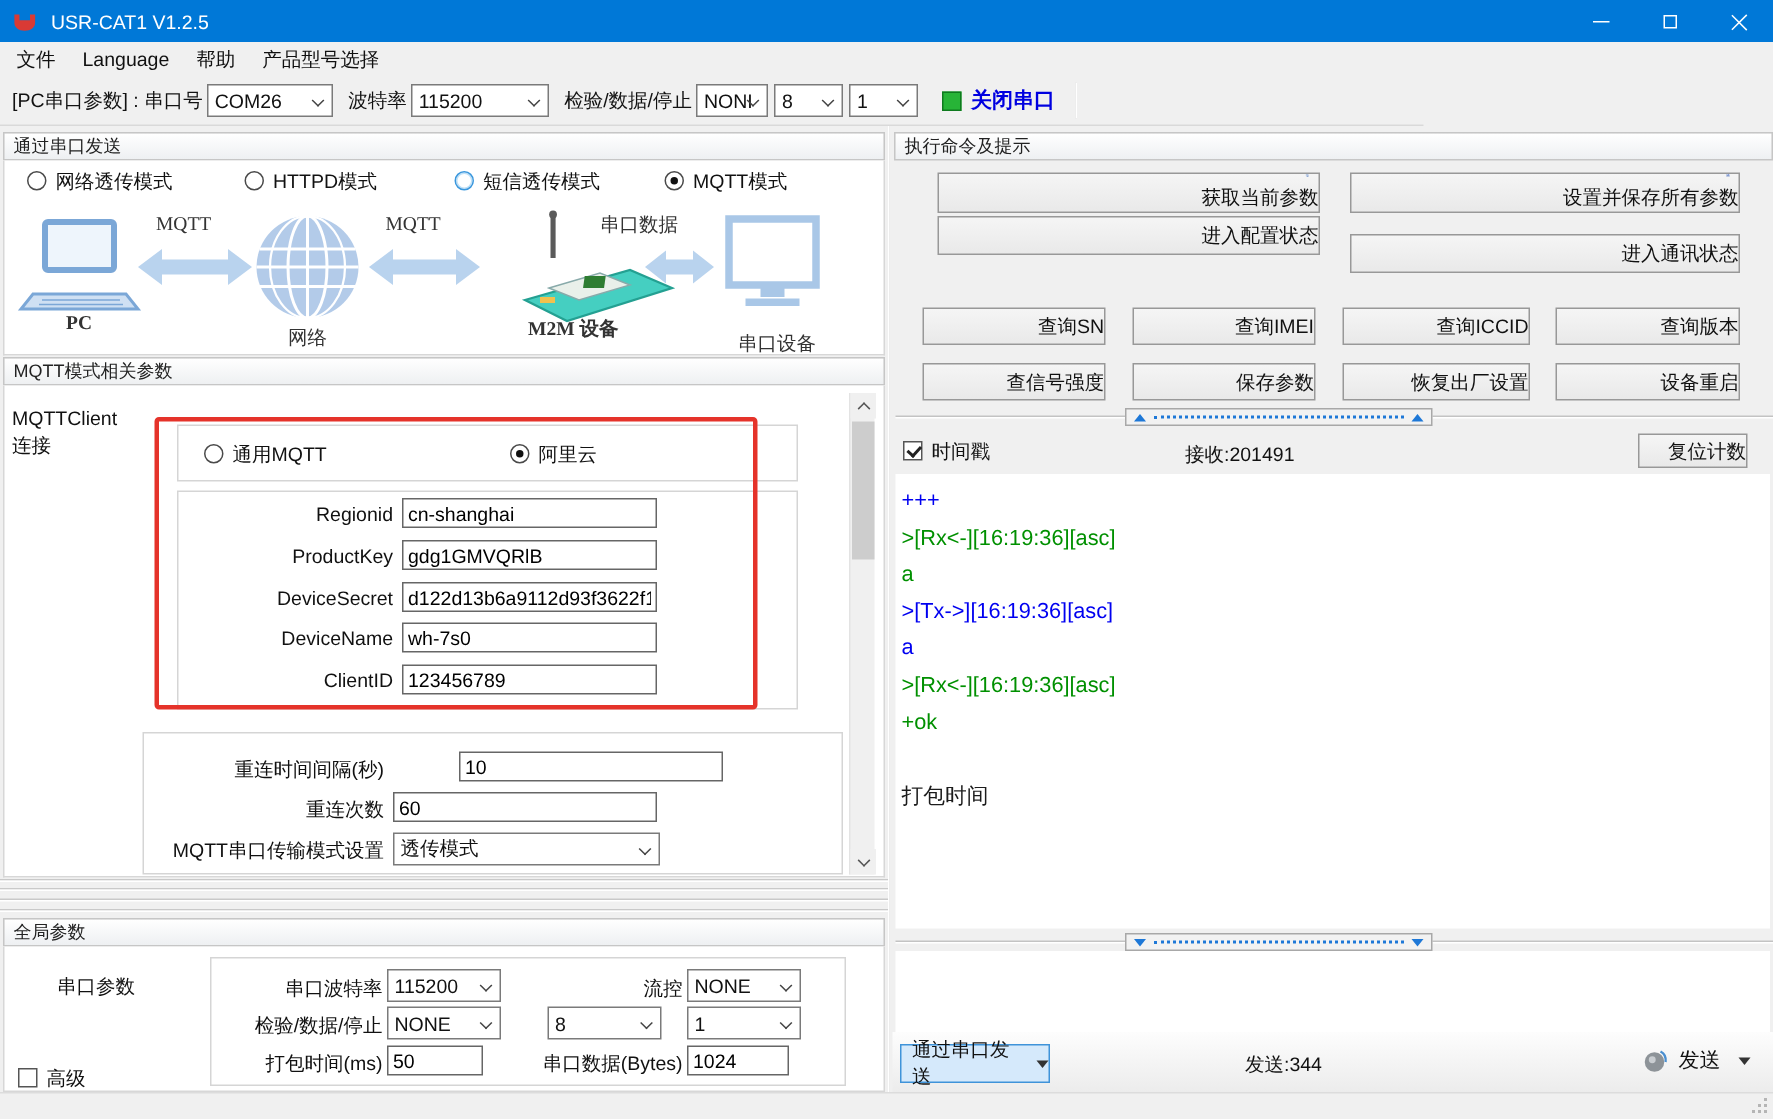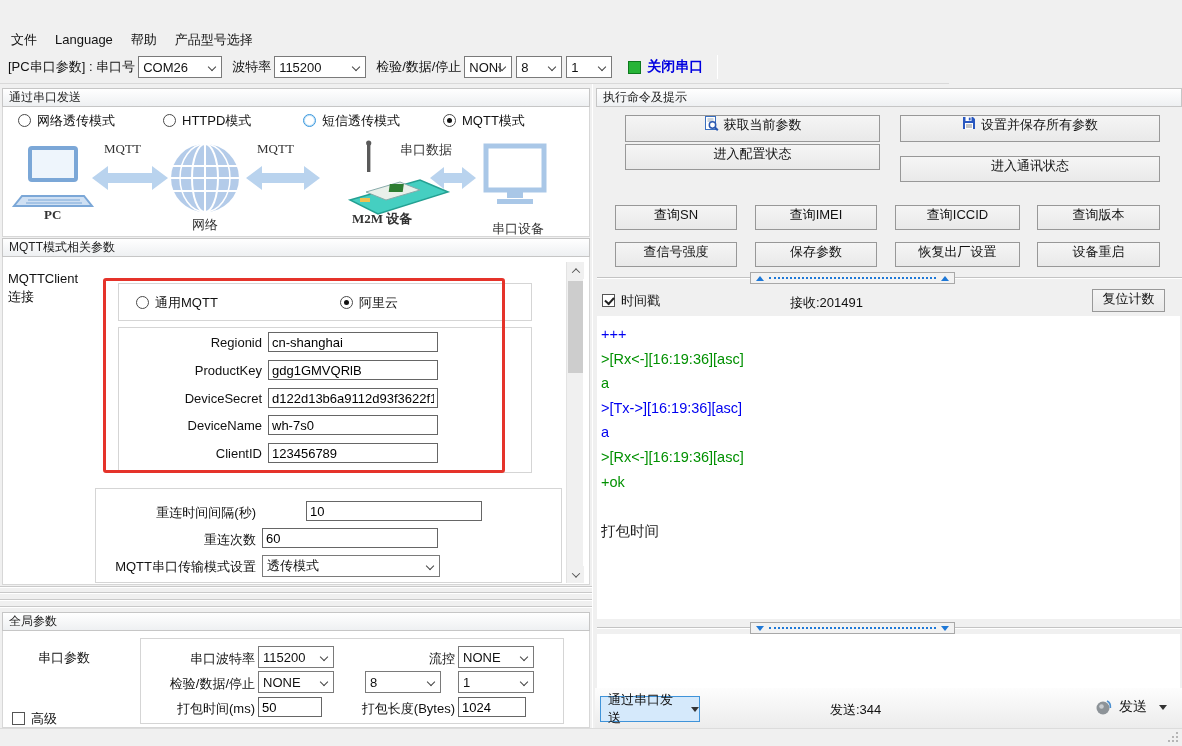--- a/index.html
+++ b/index.html
@@ -52,21 +52,21 @@
   .redrect { position:absolute; border:3px solid #e5332a; border-radius:3px; pointer-events:none; z-index:6; }
 
   
   .sb { position:absolute; width:17px; background:#f0f0f0; border-left:1px solid #e3e3e3; }
   .sb-btn { position:absolute; left:0; width:17px; height:17px; background:#f0f0f0; display:flex; align-items:center; justify-content:center; }
   .sb-thumb { position:absolute; left:1px; width:15px; background:#cdcdcd; }
   .chev-up { width:6px; height:6px; border-left:1.4px solid #555; border-top:1.4px solid #555; transform:rotate(45deg) translate(1px,1px); }
   .chev-down { width:6px; height:6px; border-right:1.4px solid #555; border-bottom:1.4px solid #555; transform:rotate(45deg) translate(-1px,-1px); }
 
   
-  .btn { position:absolute; background:linear-gradient(#f5f5f5,#e9e9e9); border:1px solid #989898; font-size:13px; display:flex; align-items:flex-start; justify-content:center; gap:5px; color:#111; }
+  .btn { position:absolute; background:linear-gradient(#f5f5f5,#e9e9e9); border:1px solid #989898; font-size:13px; display:flex; align-items:flex-end; justify-content:center; gap:5px; color:#111;flex-direction:column; }
 
   
   .hline { position:absolute; height:0; border-top:1px solid #c3c3c3; border-bottom:1px solid #ffffff; }
   .groove { position:absolute; left:0; width:592px; height:0; border-top:1px solid #c9c9c9; border-bottom:1px solid #fff; }
   .split-handle { position:absolute; width:205px; height:12px; border:1px solid #a8a8a8; background:#f2f2f2; display:flex; align-items:center; padding:0 5px; z-index:3; }
   .dotline { flex:1; height:0; border-top:2px dotted #1e78d7; margin:0 5px; }
   .tri-up { width:0; height:0; border-left:4px solid transparent; border-right:4px solid transparent; border-bottom:5px solid #1e78d7; }
   .tri-down { width:0; height:0; border-left:4px solid transparent; border-right:4px solid transparent; border-top:5px solid #1e78d7; }
 
   
@@ -79,20 +79,35 @@
   .send-mode-btn { position:absolute; left:600px; top:696px; width:100px; height:26px; background:#d5e9fb; border:1px solid #3f93d9; display:flex; align-items:center; font-size:13px; padding-left:7px; }
   .send-mode-btn .arrow { margin-left:8px; width:0; height:0; border-left:4px solid transparent; border-right:4px solid transparent; border-top:5px solid #333; }
   .grip { position:absolute; right:4px; bottom:4px; width:10px; height:10px; }
   .grip i { position:absolute; width:2px; height:2px; background:#b5b5b5; }
 </style>
 </head>
 <body>
 
 <div class="app">
 
+  <div class="titlebar">
+    <svg class="logo" viewBox="0 0 16 16">
+      <path d="M1.5 3.5 h3.2 v3.6 h6.6 V3.5 h3.2 v5.2 c0 3-2.6 5-6.5 5 s-6.5-2-6.5-5 z" fill="#d93a35"></path>
+    </svg>
+    <span class="title">USR-CAT1 V1.2.5</span>
+    <div class="wbtn">
+        <span class="ic-min"></span>
+      </div>
+    <div class="wbtn">
+        <span class="ic-max"></span>
+      </div>
+    <div class="wbtn">
+        <span class="ic-close"></span>
+      </div>
+  </div>
 
   <div class="menubar">
     <span class="menu-item">文件</span>
     <span class="menu-item">Language</span>
     <span class="menu-item">帮助</span>
     <span class="menu-item">产品型号选择</span>
   </div>
 
   <div class="toolbar">
     <span class="tlabel">[PC串口参数] : 串口号</span>
@@ -262,21 +277,21 @@
     </div>
   <div class="combo" style="position:absolute;left:365px;top:671px;width:76px">
       <span>8</span>
     </div>
   <div class="combo" style="position:absolute;left:458px;top:671px;width:76px">
       <span>1</span>
     </div>
 
   <span class="flabel" style="left:140px;top:700px;width:115px">打包时间(ms)</span>
   <input class="tfield" style="left: 258px; top: 697px; width: 64px;" value="50">
-  <span class="flabel" style="left:330px;top:700px;width:125px">打包长度(Bytes)</span>
+  <span class="flabel" style="left:330px;top:700px;width:125px">串口数据(Bytes)</span>
   <input class="tfield" style="left: 458px; top: 697px; width: 68px;" value="1024">
 
   <div class="abs" style="left:12px;top:710px">
     <span class="checkbox" data-checked="false"></span><span class="rlabel">高级</span>
   </div>
 
   <div class="abs" style="left:592px;top:84px;width:1px;height:644px;background:#c2c2c2;border-right:1px solid #fff"></div>
 
   <div class="ghead" style="left:596px;top:88px;width:586px">
       <span>执行命令及提示</span>

